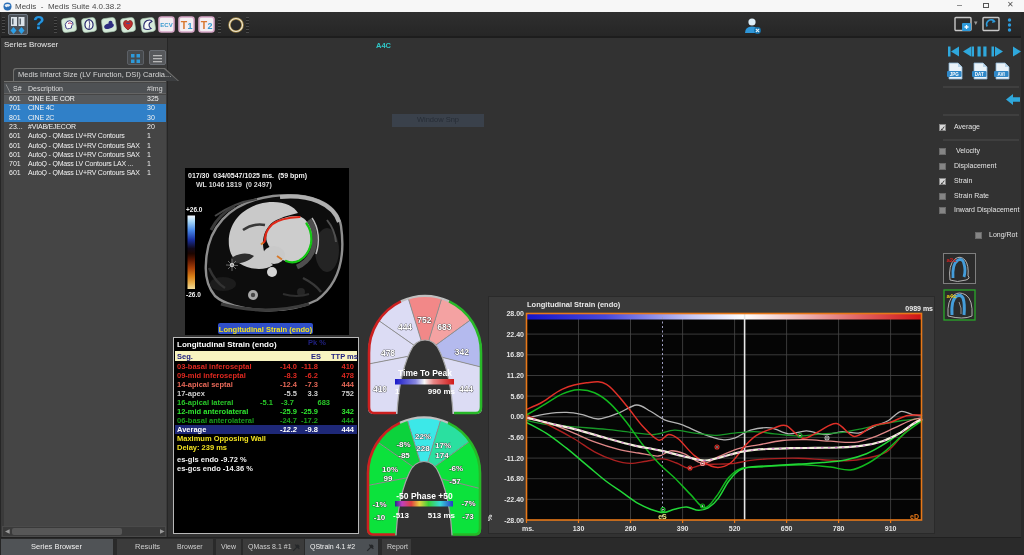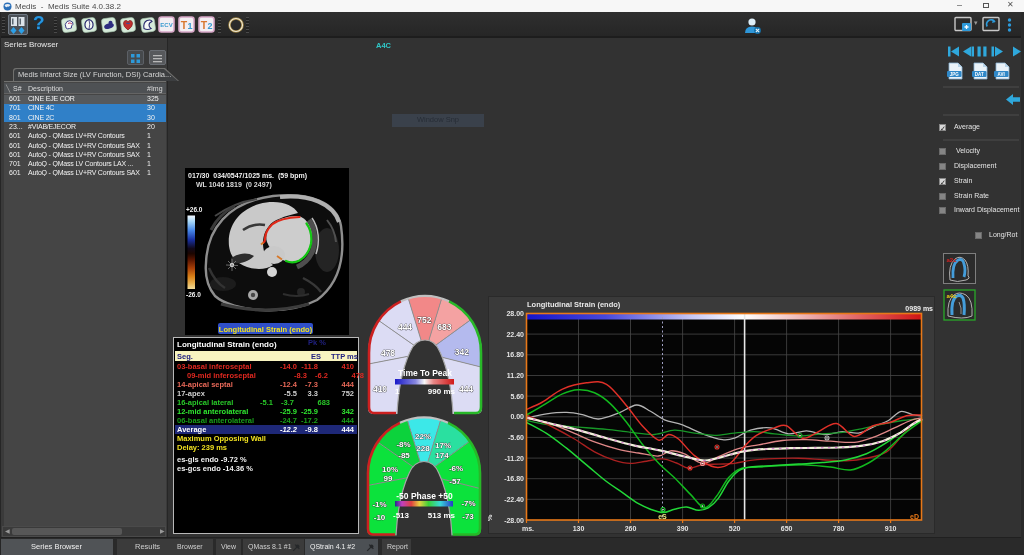--- a/index.html
+++ b/index.html
@@ -251,21 +251,21 @@
 <div class="txt" style="left:3px;top:14px;font-size:7.5px;color:#202080;">Seg.</div>
 <div class="txt" style="left:107px;top:0;font-size:7.5px;color:#202080;margin-left:27px;">Pk %</div>
 <div class="txt" style="left:137px;top:14px;font-size:7.5px;color:#202080;">ES</div>
 <div class="txt" style="left:157px;top:14px;font-size:7.5px;color:#202080;">TTP ms</div>
 <div class="abs" style="left:1px;top:23.5px;width:182px;height:9px;color:#e02820;font-size:7.5px;text-align:right;">
 <span class="txt" style="left:2px;top:0;">03-basal inferoseptal</span>
       <span class="txt" style="right:60px;top:0;">-14.0</span>
       <span class="txt" style="right:39px;top:0;">-11.8</span>
       <span class="txt" style="right:3px;top:0;">410</span>
     </div>
-<div class="abs" style="left:11px;top:32.5px;width:182px;height:9px;color:#e02820;font-size:7.5px;">
+<div class="abs" style="left:1px;top:32.5px;width:182px;height:9px;color:#e02820;font-size:7.5px;">
 <span class="txt" style="left:2px;top:0;">09-mid inferoseptal</span>
       <span class="txt" style="right:60px;top:0;">-8.3</span>
       <span class="txt" style="right:39px;top:0;">-6.2</span>
       <span class="txt" style="right:3px;top:0;">478</span>
     </div>
 <div class="abs" style="left:1px;top:41.5px;width:182px;height:9px;color:#e86858;font-size:7.5px;">
 <span class="txt" style="left:2px;top:0;">14-apical septal</span>
       <span class="txt" style="right:60px;top:0;">-12.4</span>
       <span class="txt" style="right:39px;top:0;">-7.3</span>
       <span class="txt" style="right:3px;top:0;">444</span>

